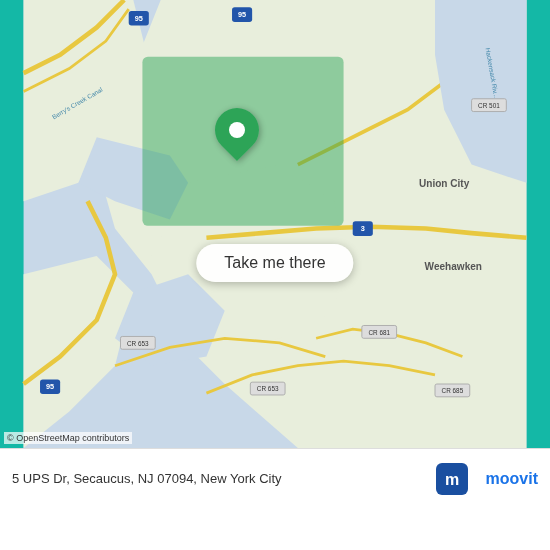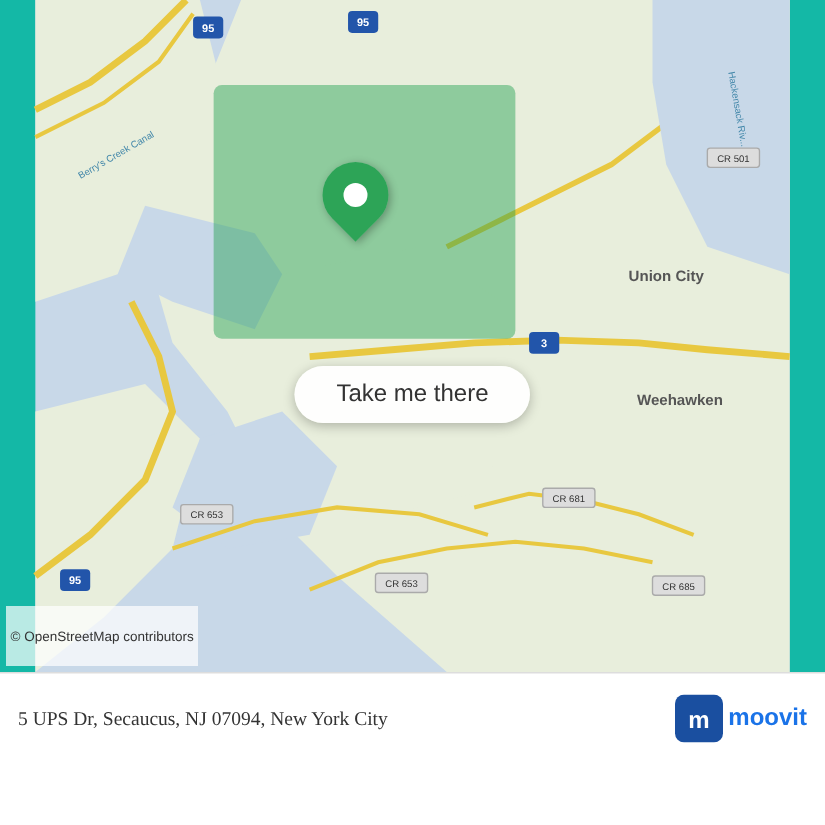--- a/index.html
+++ b/index.html
@@ -28,38 +28,38 @@
       align-items: center;
       justify-content: space-between;
       padding: 0 12px;
       border-top: 1px solid #ddd;
     }
 
     #address-text {
       font-size: 13px;
       color: #333;
       flex: 1;
-      font-family: Liberation Serif, serif;
     }
 
     #moovit-logo {
       display: flex;
       align-items: center;
       gap: 4px;
     }
 
     .moovit-icon {
       width: 32px;
       height: 32px;
     }
 
     .moovit-text {
       font-size: 16px;
       font-weight: bold;
       color: #1a73e8;
+      margin-left: 14px;
     }
 
     
     #take-me-there-btn {
       position: absolute;
       left: 50%;
       transform: translateX(-50%);
       top: 244px;
       background: rgba(255,255,255,0.92);
       border: none;
@@ -106,21 +106,21 @@
     }
 
     
     .osm-attr {
       position: absolute;
       bottom: 4px;
       left: 4px;
       font-size: 9px;
       color: #333;
       background: rgba(255,255,255,0.7);
-      padding: 15px 3px;
+      padding: 1px 3px;
       z-index: 15;
     }
 
     
     .map-svg {
       position: absolute;
       top: 0; left: 0;
       width: 100%;
       height: 100%;
     }

